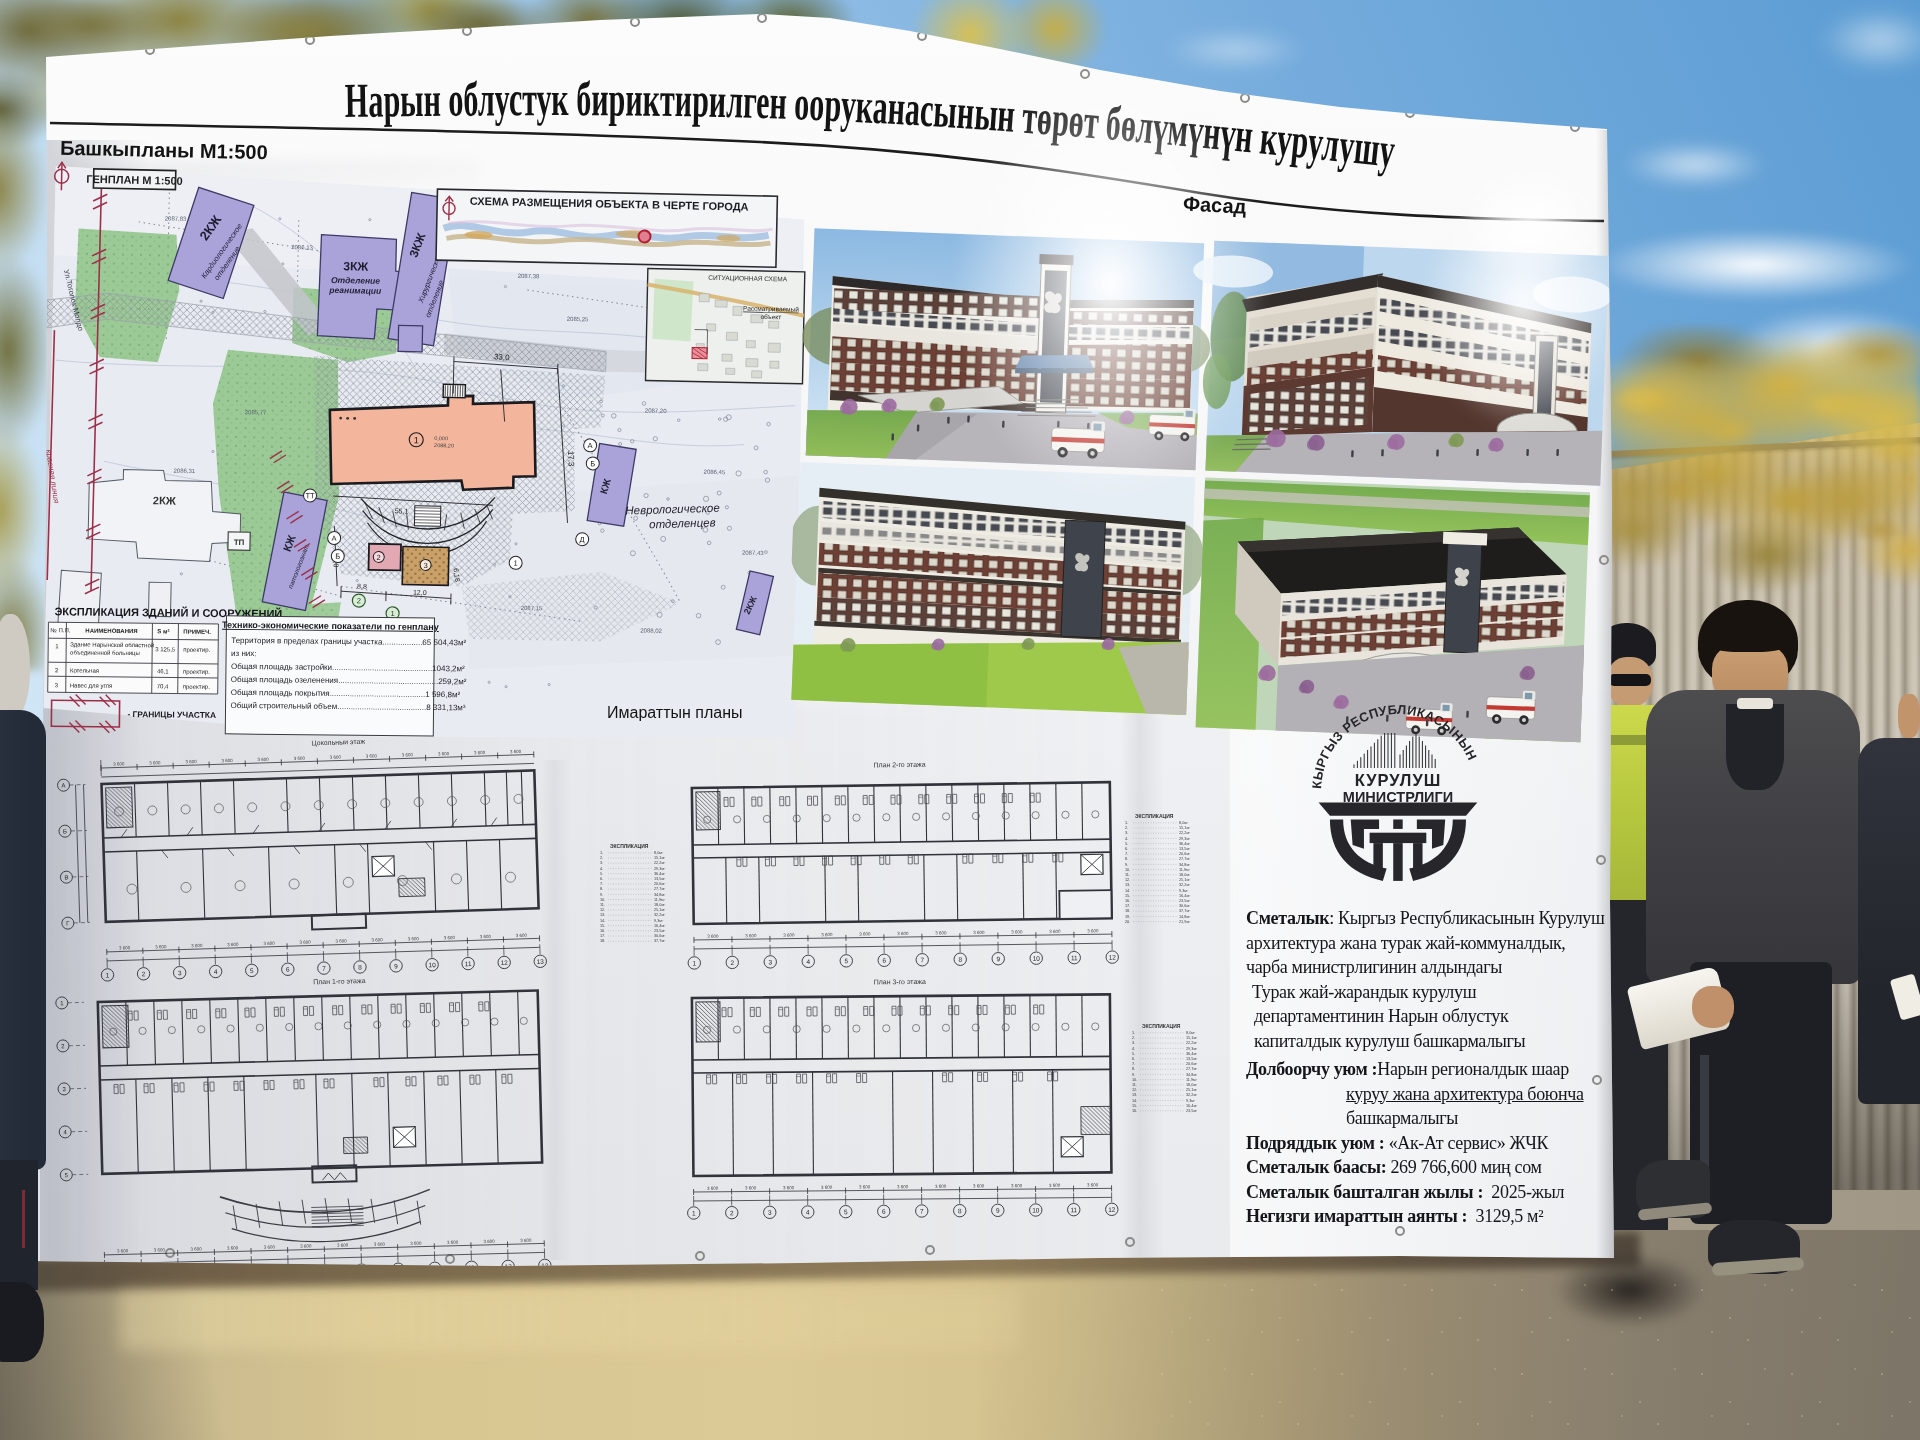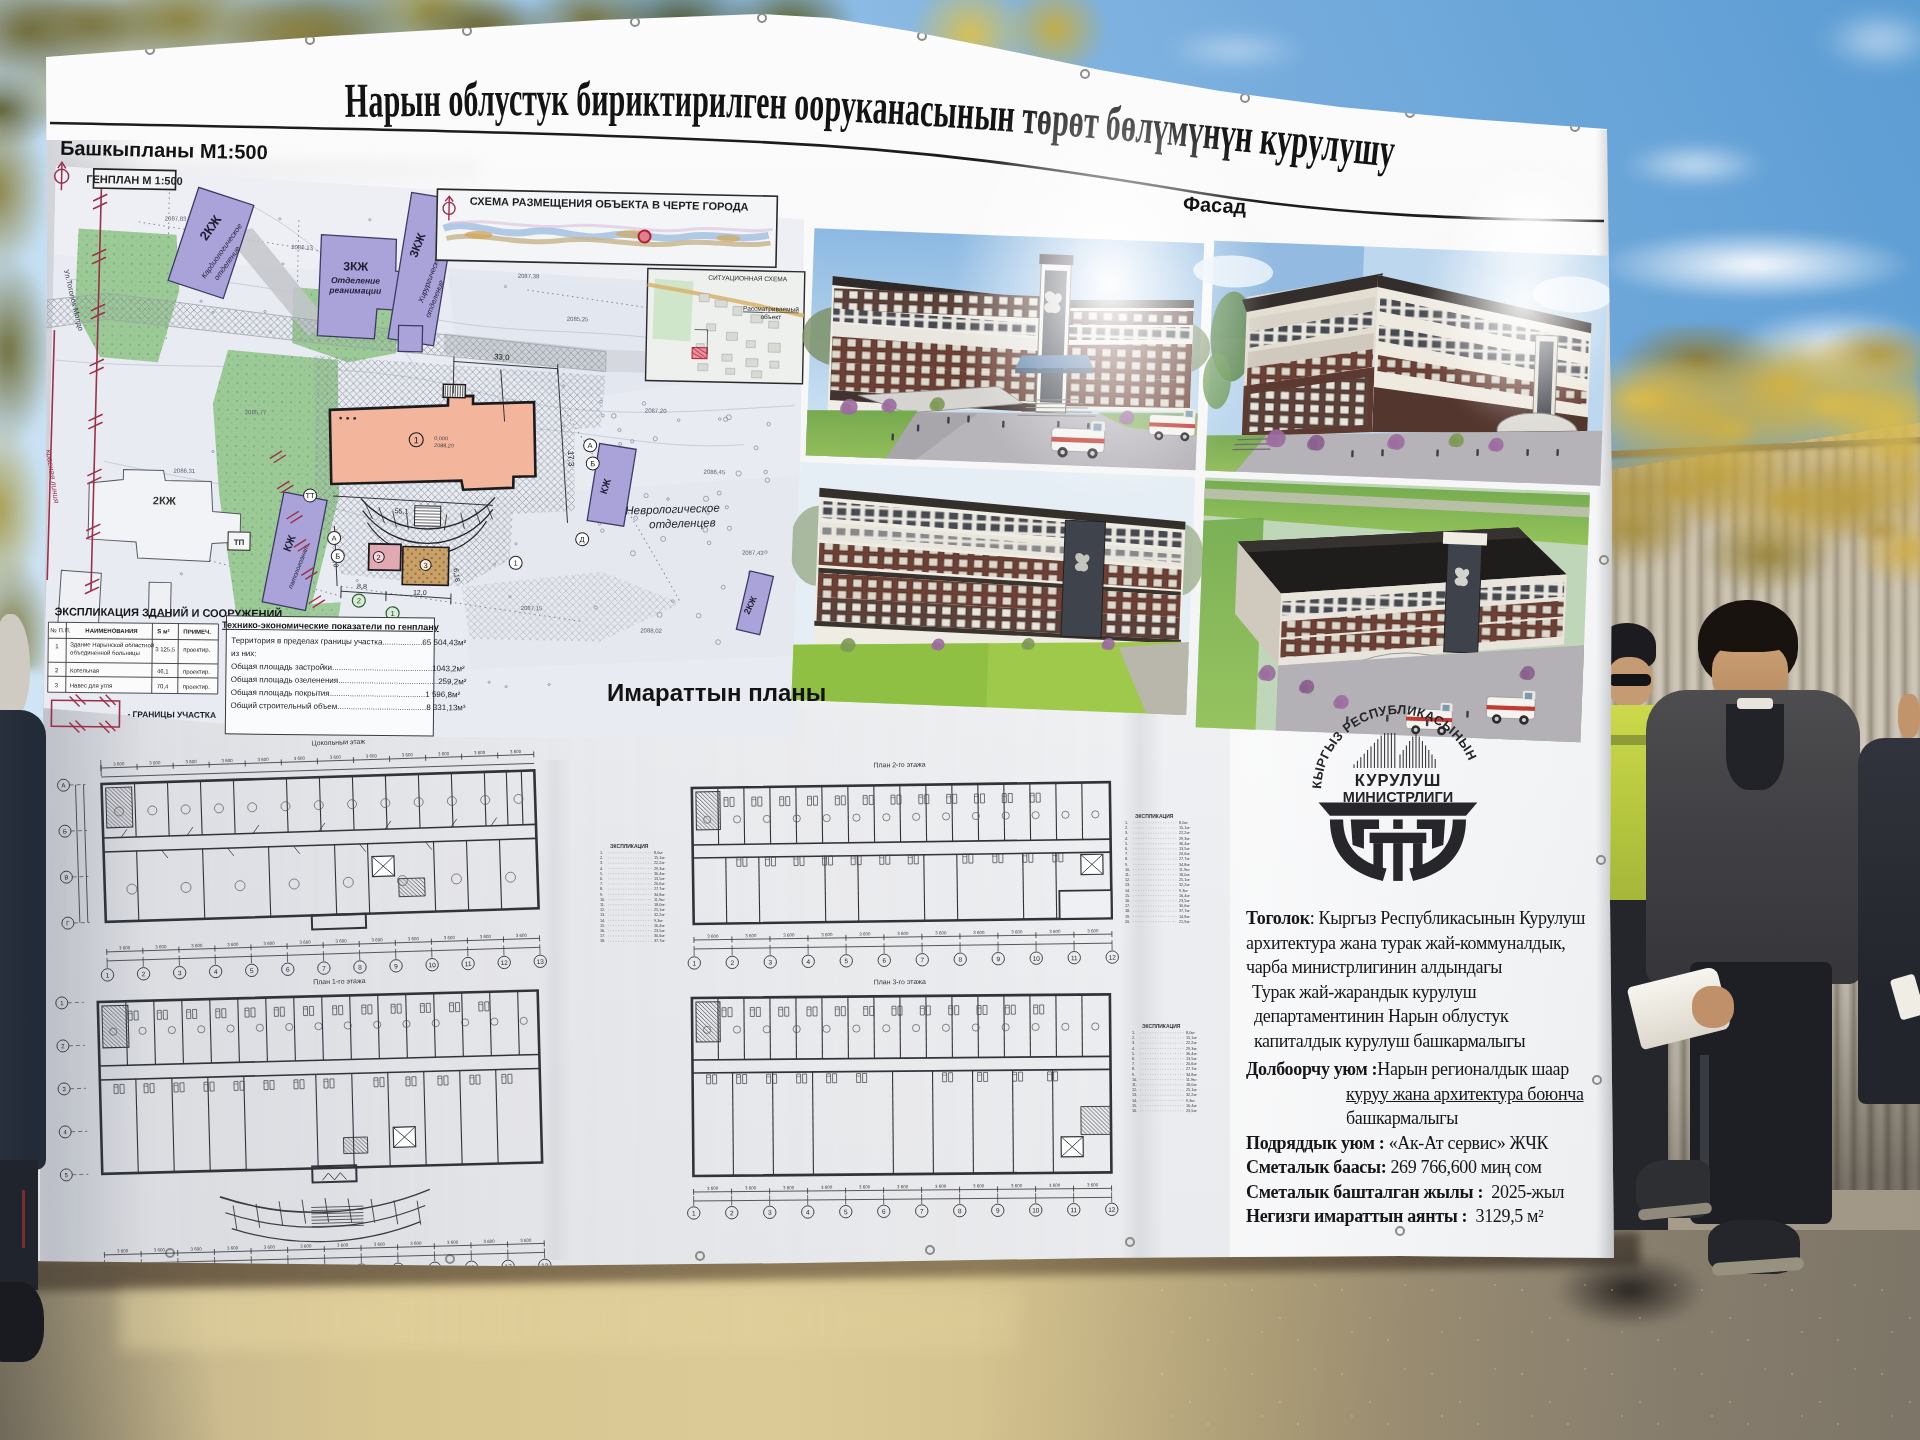--- a/index.html
+++ b/index.html
@@ -197,21 +197,21 @@
           <circle cx="1604" cy="260" r="4"></circle>
           <circle cx="1601" cy="560" r="4"></circle>
           <circle cx="1597" cy="780" r="4"></circle>
     </g>
   </svg>
 
   <div class="abs" style="left:60px;top:139px;font-weight:bold;font-size:20px;color:#131313;transform:rotate(1.3deg);z-index:6;">Башкыпланы М1:500</div>
 
   <div class="abs" style="left:1183px;top:194px;font-weight:bold;font-size:20px;color:#131313;transform:rotate(3deg);z-index:6;">Фасад</div>
 
-  <div class="abs" style="left:607px;top:679px;font-weight:bold;font-size:24px;color:#131313;z-index:6;">Имараттын планы</div>
+  <div class="abs" style="left:607px;top:704px;font-weight:normal;font-size:16px;color:#131313;z-index:6;">Имараттын планы</div>
 
   <svg id="genplan" class="abs" style="left:50px;top:160px;transform:rotate(1.2deg);transform-origin:0 0;" width="760" height="600" viewBox="0 0 760 600">
 <defs>
 <pattern id="xh" width="7" height="7" patternUnits="userSpaceOnUse">
   <path d="M0,7 L7,0 M-1,1 L1,-1 M6,8 L8,6" stroke="#8d939d" stroke-width="0.8" fill="none"></path>
   <path d="M0,0 L7,7 M6,-1 L8,1 M-1,6 L1,8" stroke="#8d939d" stroke-width="0.8" fill="none"></path>
 </pattern>
 <pattern id="gdot" width="9" height="9" patternUnits="userSpaceOnUse">
   <rect width="9" height="9" fill="#98c892"></rect>
   <circle cx="3" cy="3" r="0.9" fill="#6da368"></circle>
@@ -1835,21 +1835,21 @@
 <rect x="78" y="151" width="60" height="11" fill="#26262b"></rect>
 <rect x="82" y="162" width="10" height="32" fill="#26262b"></rect>
 <rect x="103" y="162" width="10" height="40" fill="#26262b"></rect>
 <rect x="124" y="162" width="10" height="32" fill="#26262b"></rect>
 <rect x="103" y="137" width="10" height="10" fill="#26262b"></rect>
         </g>
 
   </svg>
 
   <div class="abs" style="left:1246px;top:906px;width:400px;font-family:'Liberation Serif',serif;font-size:18px;line-height:24.5px;color:#15151a;z-index:6;letter-spacing:-0.35px;">
-    <div><b>Тоголок</b>: Кыргыз Республикасынын Курулуш</div>
+    <div><b>Сметалык</b>: Кыргыз Республикасынын Курулуш</div>
     <div>архитектура жана турак жай-коммуналдык,</div>
     <div>чарба министрлигинин алдындагы</div>
     <div style="padding-left:6px;">Турак жай-жарандык курулуш</div>
     <div style="padding-left:8px;">департаментинин Нарын облустук</div>
     <div style="padding-left:8px;font-family:Liberation Serif, serif;">капиталдык курулуш башкармалыгы</div>
     <div style="margin-top:4px;"><b>Долбоорчу уюм :</b>Нарын регионалдык шаар</div>
     <div style="padding-left:100px;text-decoration:underline;">куруу жана архитектура боюнча</div>
     <div style="padding-left:100px;">башкармалыгы</div>
     <div><b>Подряддык уюм :</b> «Ак-Ат сервис» ЖЧК</div>
     <div><b>Сметалык баасы:</b> 269 766,600 миң сом</div>

